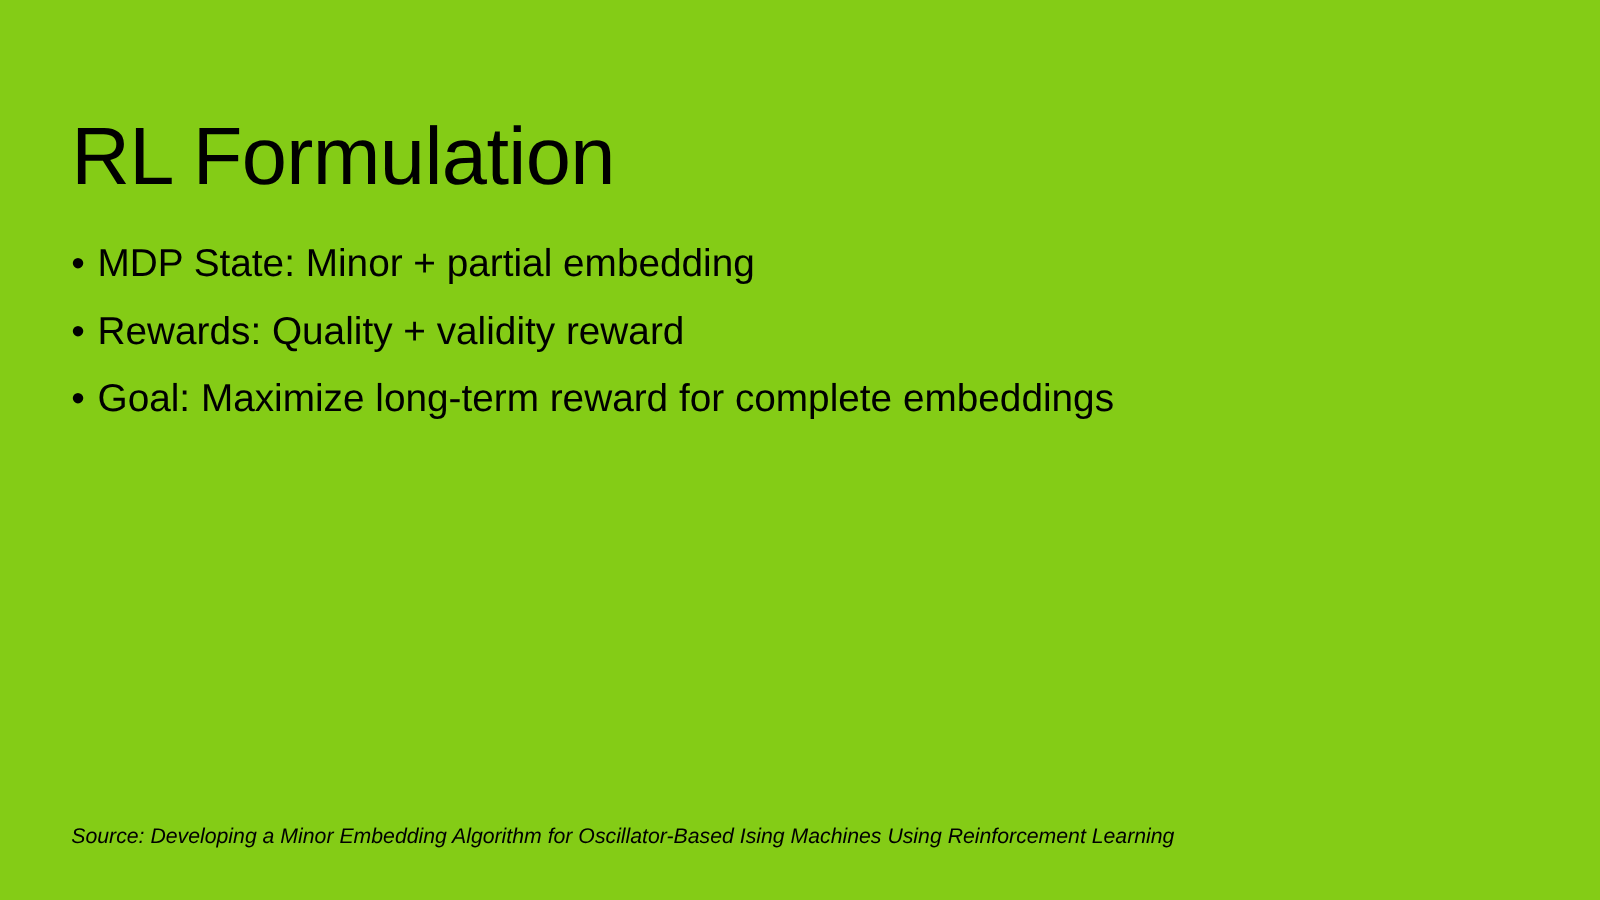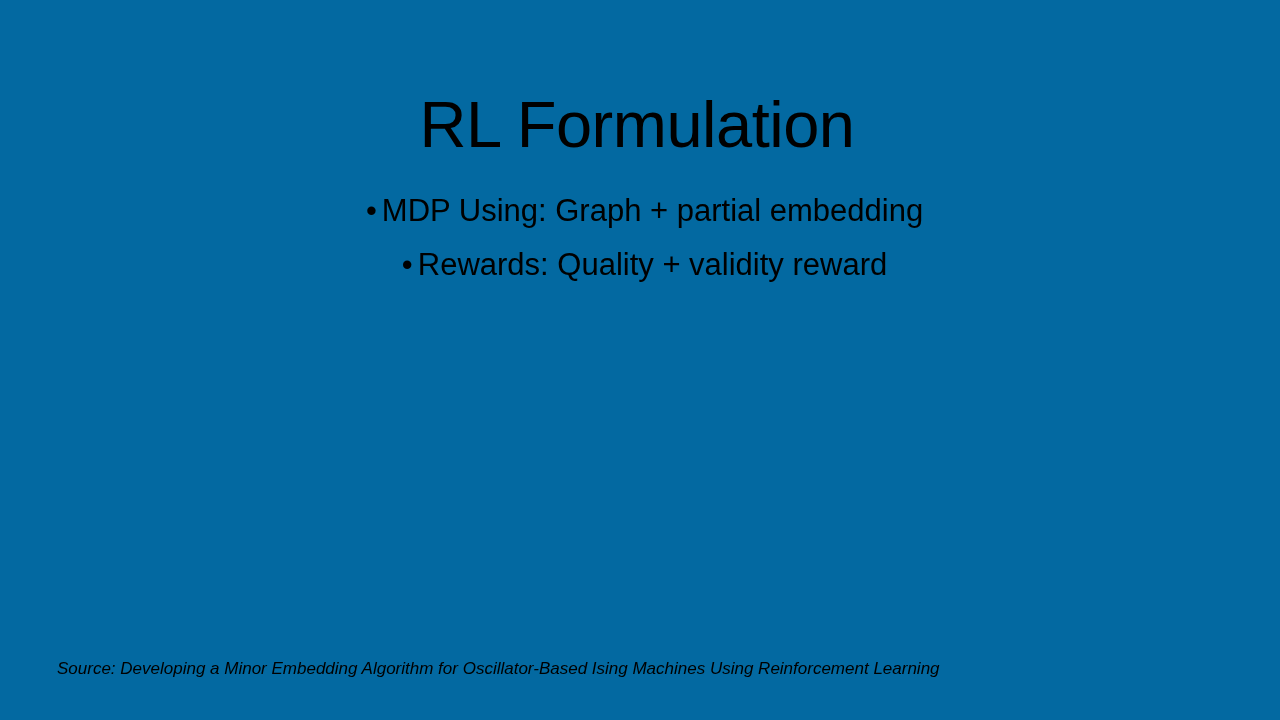--- a/index.html
+++ b/index.html
@@ -11,23 +11,22 @@
     height: 720px;
     background: #ffffff;
     font-family: "Liberation Sans", sans-serif;
     color: #000000;
     overflow: hidden;
   }
   .slide {
     position: relative;
     width: 1280px;
     height: 720px;
-    background: #0369a1;
+    background: #84cc16;
     box-sizing: border-box;
-    text-align: center;
   }
   .slide-title {
     position: absolute;
     left: 57px;
     top: 48px;
     width: 1160px;
     font-size: 65px;
     font-weight: 400;
     line-height: 1.0;
     letter-spacing: -0.5px;
@@ -77,22 +76,25 @@
 </style>
 </head>
 <body>
 
 <div class="slide">
 
   <h1 class="slide-title">RL Formulation</h1>
 
   <ul class="bullet-list">
     <li class="bullet-item">
-      <span class="bullet-marker">•</span><span class="bullet-text">MDP Using: Graph + partial embedding</span>
+      <span class="bullet-marker">•</span><span class="bullet-text">MDP State: Minor + partial embedding</span>
     </li>
     <li class="bullet-item">
       <span class="bullet-marker">•</span><span class="bullet-text">Rewards: Quality + validity reward</span>
+    </li>
+    <li class="bullet-item">
+      <span class="bullet-marker">•</span><span class="bullet-text">Goal: Maximize long-term reward for complete embeddings</span>
     </li>
   </ul>
 
   <div class="source-note">Source: Developing a Minor Embedding Algorithm for Oscillator-Based Ising Machines Using Reinforcement Learning</div>
 
 </div>
 
 </body></html>

